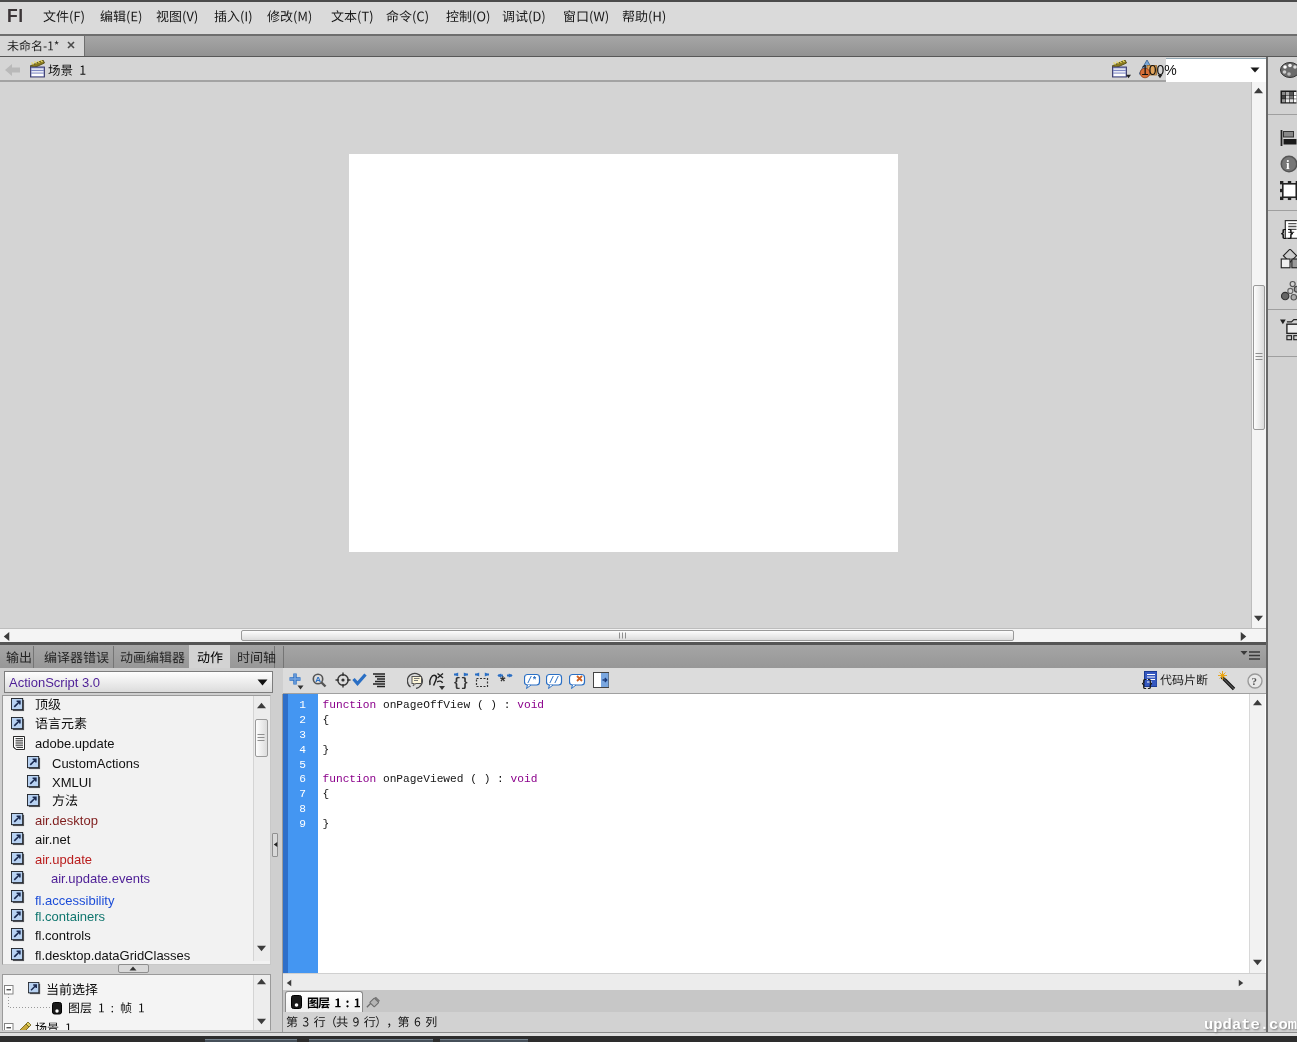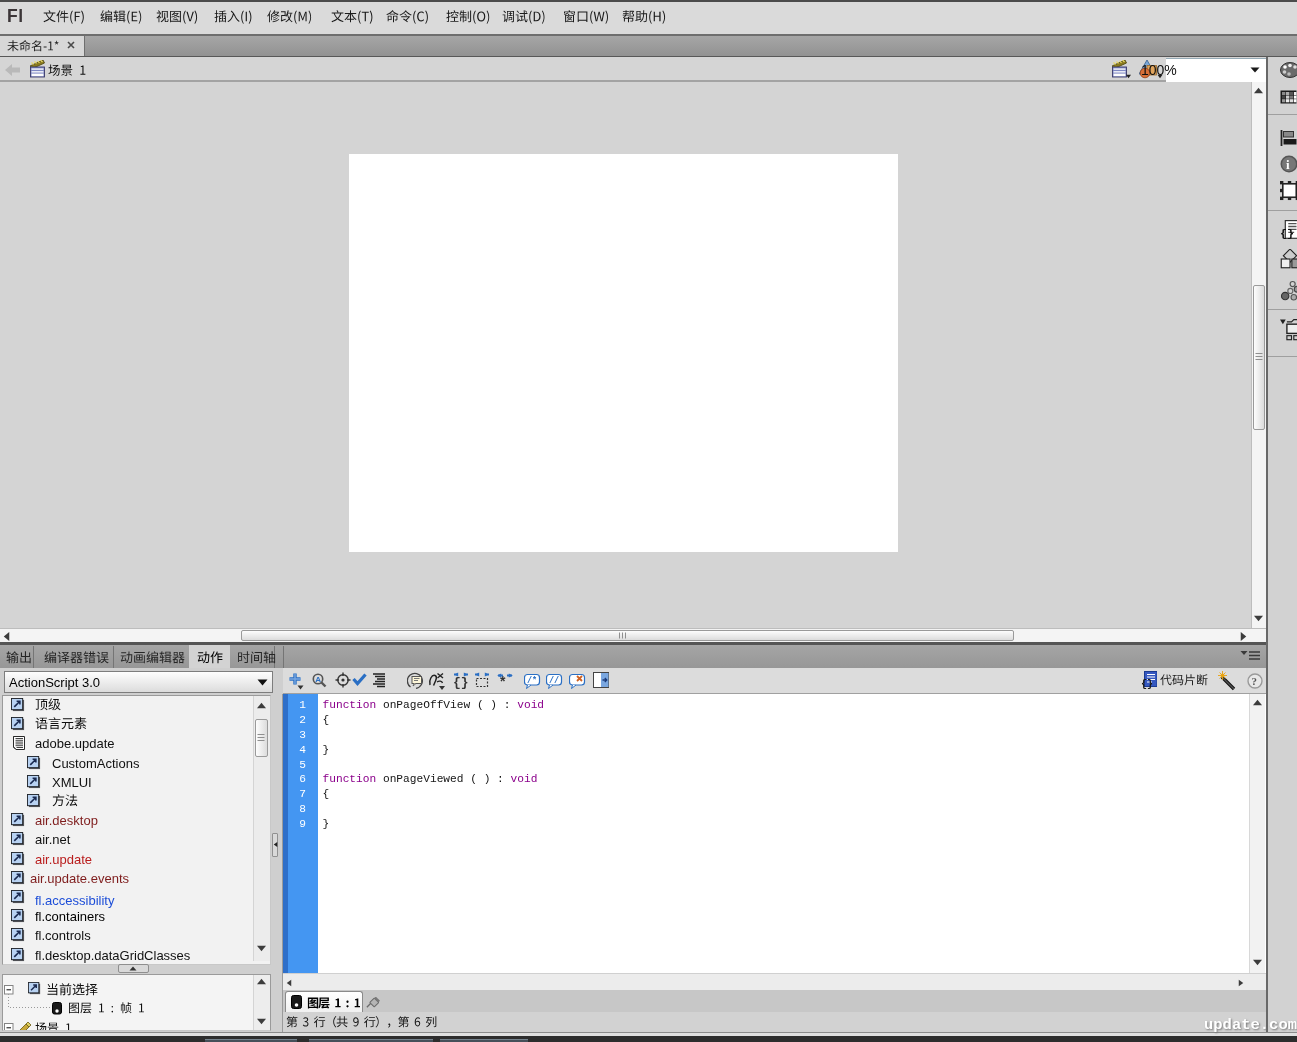--- a/index.html
+++ b/index.html
@@ -138,21 +138,21 @@
     </svg>
 <svg style="position:absolute;left:237px;top:650.5px;overflow:visible" width="41" height="18">
       <path transform="translate(0,11.2)" d="M6.2 -5.9C6.9 -4.9 7.7 -3.5 8.2 -2.7L9 -3.2C8.6 -4 7.7 -5.3 7 -6.3ZM4.2 -5.2V-2.3H2V-5.2ZM4.2 -6.1H2V-8.9H4.2ZM1.1 -9.8V-0.3H2V-1.4H5.1V-9.8ZM9.9 -10.9V-8.3H5.7V-7.4H9.9V-0.4C9.9 -0.2 9.8 -0.1 9.6 -0.1C9.3 -0.1 8.3 -0.1 7.3 -0.1C7.4 0.2 7.6 0.6 7.7 0.9C9 0.9 9.8 0.9 10.3 0.7C10.7 0.6 10.9 0.3 10.9 -0.4V-7.4H12.5V-8.3H10.9V-10.9Z M14.2 -8V1H15.2V-8ZM14.4 -10.3C15 -9.7 15.7 -8.9 16 -8.4L16.8 -8.9C16.4 -9.4 15.7 -10.2 15.1 -10.8ZM17.9 -3.8H21V-2.1H17.9ZM17.9 -6.4H21V-4.7H17.9ZM17 -7.2V-1.3H22V-7.2ZM17.6 -10.2V-9.3H23.9V-0.1C23.9 0 23.8 0.1 23.6 0.1C23.5 0.1 22.9 0.1 22.4 0.1C22.5 0.3 22.7 0.7 22.7 1C23.5 1 24.1 1 24.4 0.8C24.8 0.7 24.9 0.4 24.9 -0.1V-10.2Z M32.9 -3.6H34.6V-0.6H32.9ZM32.9 -4.5V-7.3H34.6V-4.5ZM37.2 -3.6V-0.6H35.5V-3.6ZM37.2 -4.5H35.5V-7.3H37.2ZM34.6 -10.9V-8.2H32V1H32.9V0.3H37.2V1H38.1V-8.2H35.6V-10.9ZM27.1 -4.3C27.2 -4.4 27.6 -4.5 28.1 -4.5H29.3V-2.6L26.6 -2.2L26.8 -1.2L29.3 -1.7V1H30.2V-1.9L31.6 -2.2L31.5 -3L30.2 -2.8V-4.5H31.4V-5.4H30.2V-7.4H29.3V-5.4H28C28.3 -6.3 28.7 -7.4 29 -8.5H31.4V-9.4H29.3C29.4 -9.9 29.5 -10.3 29.5 -10.7L28.6 -10.9C28.5 -10.4 28.4 -9.9 28.3 -9.4H26.7V-8.5H28.1C27.8 -7.4 27.5 -6.6 27.4 -6.2C27.2 -5.7 27 -5.2 26.8 -5.2C26.9 -4.9 27.1 -4.5 27.1 -4.3Z" fill="#262626"></path>
     </svg>
 <svg style="position:absolute;left:1240px;top:650px;" width="22" height="13">
       <polygon points="0.5,1 7.5,1 4,5" fill="#3a3a3a"></polygon>
       <path d="M9 2 H20 M9 5.5 H20 M9 9 H20" stroke="#3a3a3a" stroke-width="1.6"></path>
     </svg>
 <div style="position:absolute;left:0px;top:668px;width:1266px;height:364px;background:#cfcfcf"></div>
 <div style="position:absolute;left:4px;top:671px;width:269px;height:22px;background:linear-gradient(180deg,#fefefe,#dcdcdc);border:1px solid #7d7d7d;box-sizing:border-box"></div>
-<div style="position:absolute;left:9px;top:675px;font:normal 13px 'Liberation Sans', sans-serif;color:#000000;white-space:pre;">ActionScript 3.0</div>
+<div style="position:absolute;left:9px;top:675px;font:normal 13px 'Liberation Sans', sans-serif;color:#4c1d95;white-space:pre;">ActionScript 3.0</div>
 <svg style="position:absolute;left:257px;top:679px;" width="11" height="7">
       <polygon points="0.5,0.5 10.5,0.5 5.5,6.5" fill="#111"></polygon>
     </svg>
 <div style="position:absolute;left:2px;top:695px;width:269px;height:270px;background:#f2f2f2;border:1px solid #9a9a9a;border-bottom-color:#c8c8c8;border-right-color:#c8c8c8;box-sizing:border-box"></div>
 <div style="position:absolute;left:2px;top:695px;width:250px;height:269px;overflow:hidden">
 <svg style="position:absolute;left:9px;top:3px" width="16" height="16">
         <g transform="scale(0.933333)">
           <rect x="2" y="2" width="12" height="12" fill="#55565a"></rect>
           <rect x="0.5" y="0.5" width="12" height="12" fill="#b8d2f2" stroke="#20242a" stroke-width="1"></rect>
           <path d="M3.5 9.5 L9 4 M9.5 7 V3.5 H6" stroke="#1a2a50" stroke-width="1.7" fill="none"></path>
@@ -227,37 +227,37 @@
         </g>
       </svg>
 <div style="position:absolute;left:33px;top:156.6px;font:13px 'Liberation Sans';color:#b91c1c;white-space:pre">air.update</div>
 <svg style="position:absolute;left:9px;top:175.8px" width="16" height="16">
         <g transform="scale(0.933333)">
           <rect x="2" y="2" width="12" height="12" fill="#55565a"></rect>
           <rect x="0.5" y="0.5" width="12" height="12" fill="#b8d2f2" stroke="#20242a" stroke-width="1"></rect>
           <path d="M3.5 9.5 L9 4 M9.5 7 V3.5 H6" stroke="#1a2a50" stroke-width="1.7" fill="none"></path>
         </g>
       </svg>
-<div style="position:absolute;left:28px;top:175.8px;font:13px 'Liberation Sans';color:#7f1d1d;white-space:pre">air.update.events</div>
+<div style="position:absolute;left:49px;top:175.8px;font:13px 'Liberation Sans';color:#4c1d95;white-space:pre">air.update.events</div>
 <svg style="position:absolute;left:9px;top:195px" width="16" height="16">
         <g transform="scale(0.933333)">
           <rect x="2" y="2" width="12" height="12" fill="#55565a"></rect>
           <rect x="0.5" y="0.5" width="12" height="12" fill="#b8d2f2" stroke="#20242a" stroke-width="1"></rect>
           <path d="M3.5 9.5 L9 4 M9.5 7 V3.5 H6" stroke="#1a2a50" stroke-width="1.7" fill="none"></path>
         </g>
       </svg>
 <div style="position:absolute;left:33px;top:198px;font:13px 'Liberation Sans';color:#1d4ed8;white-space:pre">fl.accessibility</div>
 <svg style="position:absolute;left:9px;top:214.2px" width="16" height="16">
         <g transform="scale(0.933333)">
           <rect x="2" y="2" width="12" height="12" fill="#55565a"></rect>
           <rect x="0.5" y="0.5" width="12" height="12" fill="#b8d2f2" stroke="#20242a" stroke-width="1"></rect>
           <path d="M3.5 9.5 L9 4 M9.5 7 V3.5 H6" stroke="#1a2a50" stroke-width="1.7" fill="none"></path>
         </g>
       </svg>
-<div style="position:absolute;left:33px;top:214.2px;font:13px 'Liberation Sans';color:#000000;white-space:pre">fl.containers</div>
+<div style="position:absolute;left:33px;top:214.2px;font:13px 'Liberation Sans';color:#0f766e;white-space:pre">fl.containers</div>
 <svg style="position:absolute;left:9px;top:233.4px" width="16" height="16">
         <g transform="scale(0.933333)">
           <rect x="2" y="2" width="12" height="12" fill="#55565a"></rect>
           <rect x="0.5" y="0.5" width="12" height="12" fill="#b8d2f2" stroke="#20242a" stroke-width="1"></rect>
           <path d="M3.5 9.5 L9 4 M9.5 7 V3.5 H6" stroke="#1a2a50" stroke-width="1.7" fill="none"></path>
         </g>
       </svg>
 <div style="position:absolute;left:33px;top:233.4px;font:13px 'Liberation Sans';color:#111;white-space:pre">fl.controls</div>
 <svg style="position:absolute;left:9px;top:252.6px" width="16" height="16">
         <g transform="scale(0.933333)">

